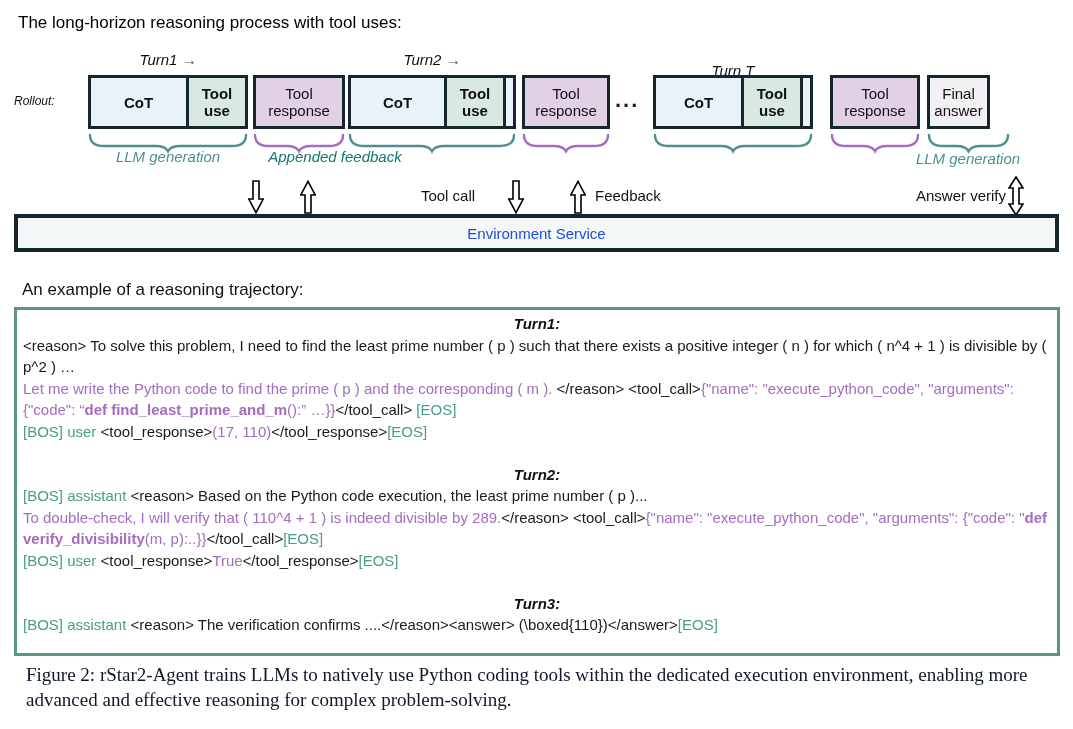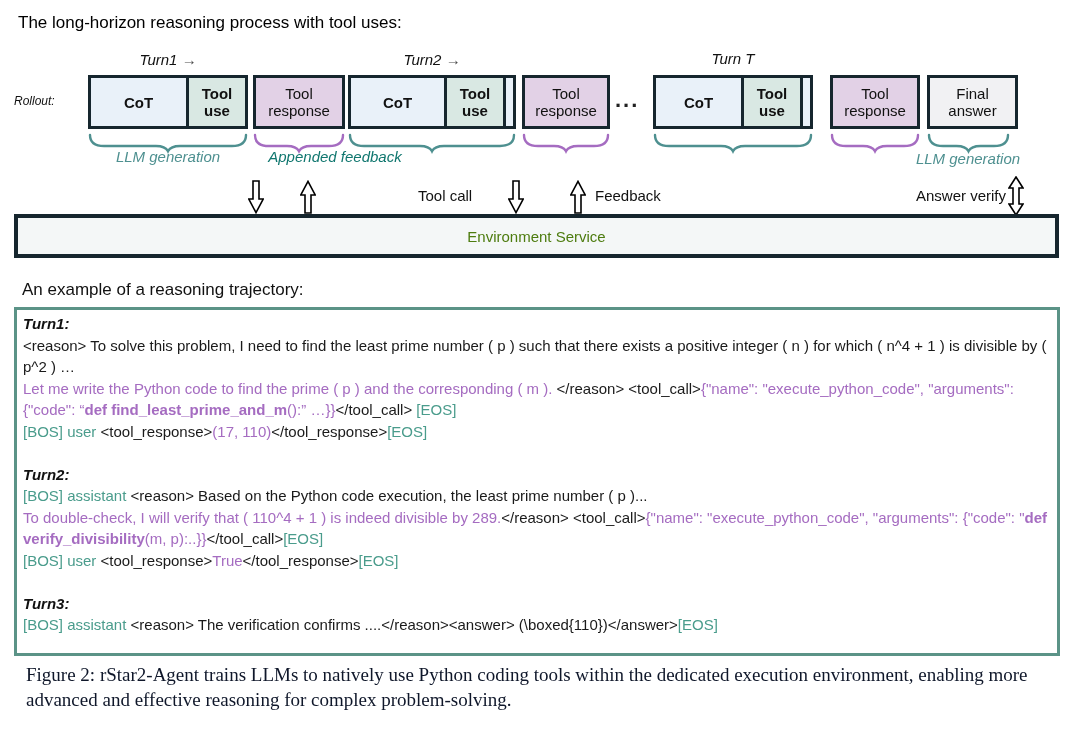--- a/index.html
+++ b/index.html
@@ -30,30 +30,30 @@
   .brace-teal path{stroke:#4e9090;}
   .brace-purple path{stroke:#a56cc1;}
   .brace-label{font-style:italic;font-size:15px;text-align:center;}
   .lbl-teal{color:#4e9090;}
   .lbl-purple{color:#0f766e;}
 
   .flow-label{font-size:15px;color:#111;}
   svg.flow-arrow{position:absolute;}
   svg.flow-arrow path{fill:#ffffff;stroke:#000;stroke-width:1.6;stroke-linejoin:miter;}
 
-  .env-bar{left:14px;top:214px;width:1045px;height:44px;border:4px solid #16262e;
+  .env-bar{left:14px;top:214px;width:1045px;height:38px;border:4px solid #16262e;
            box-sizing:border-box;background:#f4f7f7;display:flex;align-items:center;justify-content:center;
-           font-size:15px;color:#4d7c0f;}
+           font-size:15px;color:#1d4ed8;}
 
   
   .section-title{font-size:17px;color:#111;}
   .traj-box{left:14px;top:307px;width:1046px;height:349px;border:3px solid #5b9387;
             box-sizing:border-box;background:#fff;padding:3px 6px;font-size:15px;line-height:21.6px;}
   .turn-block{margin-bottom:21px;}
-  .turn-header{font-weight:bold;font-style:italic;color:#111;}
+  .turn-header{font-weight:bold;font-style:italic;color:#111;text-align:center;}
   .c-k{color:#1a1a1a;}
   .c-p{color:#a56cc1;}
   .c-g{color:#4a9c8c;}
   .c-pb{color:#a56cc1;font-weight:bold;}
 
   
   .caption{left:10px;top:662px;width:1056px;font-family:"Liberation Serif",serif;
            font-size:19px;line-height:25px;color:#0f172a;margin-left:16px;}
 </style>
 </head>
@@ -64,21 +64,21 @@
   <div class="abs main-title" style="left:18px;top:13px;">The long-horizon reasoning process with tool uses:</div>
 
   <div class="abs turn-label" style="left:88px;top:51px;width:160px;">
     <span>Turn1</span>
     <span class="turn-arrow">→</span>
   </div>
   <div class="abs turn-label" style="left:348px;top:51px;width:168px;">
     <span>Turn2</span>
     <span class="turn-arrow">→</span>
   </div>
-  <div class="abs turn-label" style="left:653px;top:50px;width:160px;">
+  <div class="abs turn-label" style="left:653px;top:62px;width:160px;">
     <span>Turn T</span>
   </div>
 
   <div class="abs rollout-label" style="left:14px;top:94px;">Rollout:</div>
 
   <div class="abs seq-box" style="left:88px;top:75px;width:160px;">
     <div class="seg seg-cot">CoT</div>
     <div class="seg seg-tooluse">Tool use</div>
   </div>
   <div class="abs tr-box" style="left:253px;top:75px;width:92px;">Tool response</div>
@@ -88,21 +88,21 @@
     <div class="seg seg-sliver"></div>
   </div>
   <div class="abs tr-box" style="left:522px;top:75px;width:88px;">Tool response</div>
   <div class="abs dots" style="left:615px;top:87px;">...</div>
   <div class="abs seq-box" style="left:653px;top:75px;width:160px;">
     <div class="seg seg-cot">CoT</div>
     <div class="seg seg-tooluse">Tool use</div>
     <div class="seg seg-sliver"></div>
   </div>
   <div class="abs tr-box" style="left:830px;top:75px;width:90px;">Tool response</div>
-  <div class="abs tr-box final-box" style="left:927px;top:75px;width:91px;text-align:center;">Final answer</div>
+  <div class="abs tr-box final-box" style="left:927px;top:75px;width:63px;text-align:center;">Final answer</div>
 
   <svg class="brace brace-teal" style="left:88px;top:132px;width:160px;" viewBox="0 0 160 20">
       <path d="M2,3 C2,11 8,14 16,14 L68,14 C75,14 78,15.5 80,19.3 C82,15.5 85,14 92,14 L144,14 C152,14 158,11 158,3"></path>
     </svg>
   <svg class="brace brace-purple" style="left:253px;top:132px;width:92px;" viewBox="0 0 92 20">
       <path d="M2,3 C2,11 8,14 16,14 L34,14 C41,14 44,15.5 46,19.3 C48,15.5 51,14 58,14 L76,14 C84,14 90,11 90,3"></path>
     </svg>
   <svg class="brace brace-teal" style="left:348px;top:132px;width:168px;" viewBox="0 0 168 20">
       <path d="M2,3 C2,11 8,14 16,14 L72,14 C79,14 82,15.5 84,19.3 C86,15.5 89,14 96,14 L152,14 C160,14 166,11 166,3"></path>
     </svg>
@@ -122,21 +122,21 @@
   <div class="abs brace-label lbl-teal" style="left:93px;top:148px;width:150px;">LLM generation</div>
   <div class="abs brace-label lbl-purple" style="left:244px;top:148px;width:182px;">Appended feedback</div>
   <div class="abs brace-label lbl-teal" style="left:893px;top:150px;width:150px;">LLM generation</div>
 
   <svg class="flow-arrow" style="left:248px;top:180px;" width="16" height="34" viewBox="0 0 16 34">
     <path d="M5,1 L11,1 L11,19 L15.2,19 L8,32.6 L0.8,19 L5,19 Z"></path>
   </svg>
   <svg class="flow-arrow" style="left:300px;top:180px;" width="16" height="34" viewBox="0 0 16 34">
     <path d="M5,33 L11,33 L11,15 L15.2,15 L8,1.4 L0.8,15 L5,15 Z"></path>
   </svg>
-  <div class="abs flow-label" style="left:418px;top:187px;width:88px;text-align:left;">Tool call</div>
+  <div class="abs flow-label" style="left:404px;top:187px;width:88px;text-align:center;">Tool call</div>
   <svg class="flow-arrow" style="left:508px;top:180px;" width="16" height="34" viewBox="0 0 16 34">
     <path d="M5,1 L11,1 L11,19 L15.2,19 L8,32.6 L0.8,19 L5,19 Z"></path>
   </svg>
   <svg class="flow-arrow" style="left:570px;top:180px;" width="16" height="34" viewBox="0 0 16 34">
     <path d="M5,33 L11,33 L11,15 L15.2,15 L8,1.4 L0.8,15 L5,15 Z"></path>
   </svg>
   <div class="abs flow-label" style="left:595px;top:187px;">Feedback</div>
   <div class="abs flow-label" style="left:896px;top:187px;width:110px;text-align:right;">Answer verify</div>
   <svg class="flow-arrow" style="left:1008px;top:176px;" width="16" height="40" viewBox="0 0 16 40">
     <path d="M8,1 L15,12 L11,12 L11,28 L15,28 L8,39 L1,28 L5,28 L5,12 L1,12 Z"></path>

